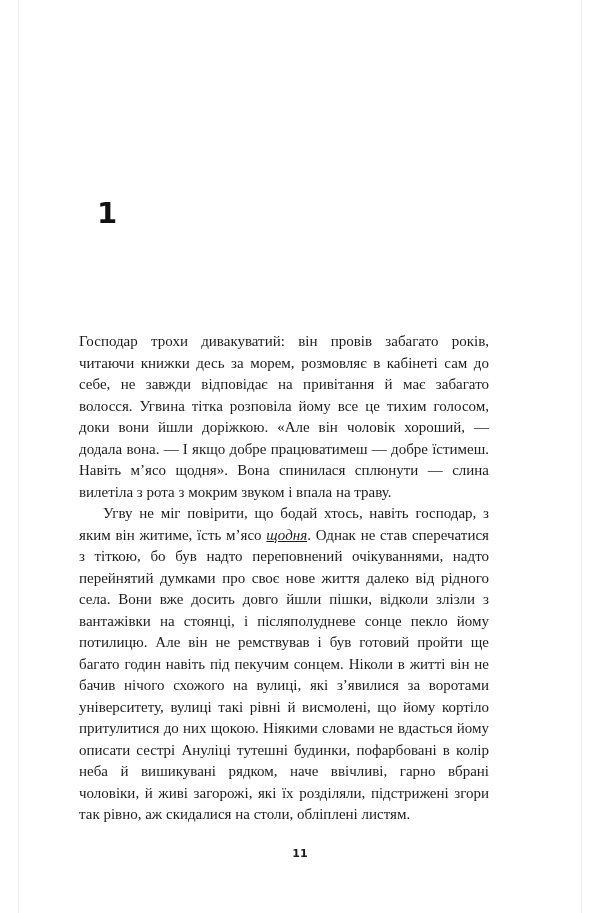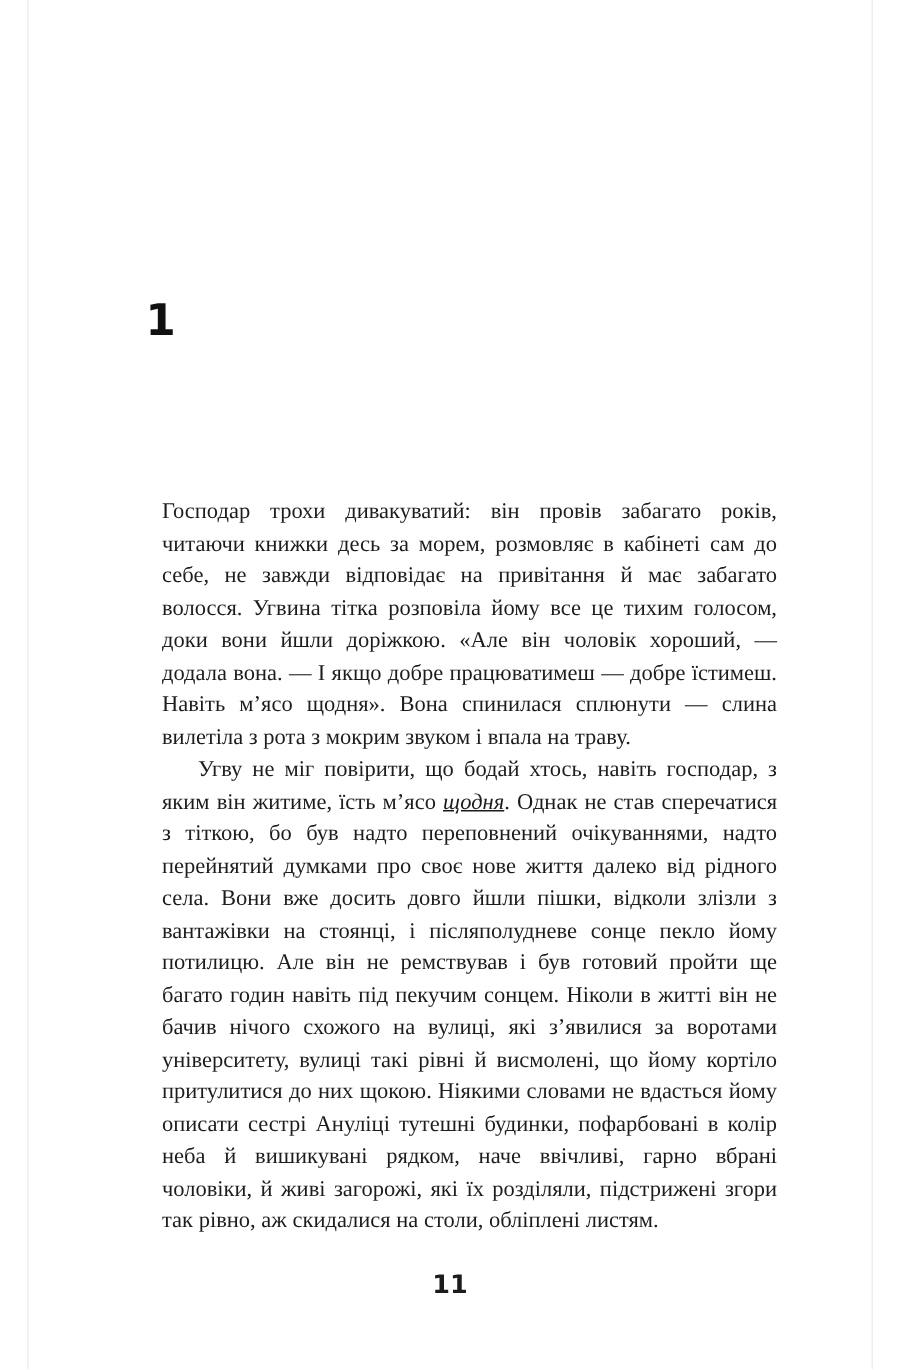--- a/index.html
+++ b/index.html
@@ -32,21 +32,21 @@
     top: 196px;
     font-family: "DejaVu Sans", "Liberation Sans", sans-serif;
     font-weight: bold;
     font-size: 29px;
     line-height: 34px;
     color: #111111;
   }
 
   .text-block {
     position: absolute;
-    left: 108px;
+    left: 79px;
     top: 331px;
     width: 410px;
     font-size: 15px;
     line-height: 21.5px;
     text-align: justify;
     text-justify: inter-word;
   }
   .para {
     margin: 0;
     padding: 0;
@@ -60,21 +60,21 @@
   }
 
   .page-number {
     position: absolute;
     left: 0;
     width: 600px;
     top: 847px;
     text-align: center;
     font-family: "DejaVu Sans", "Liberation Sans", sans-serif;
     font-weight: bold;
-    font-size: 17px;
+    font-size: 11px;
     color: #1c1c1c;
   }
 </style>
 </head>
 <body>
 
 <div class="page">
   <div class="edge edge-left"></div>
   <div class="edge edge-right"></div>
 

